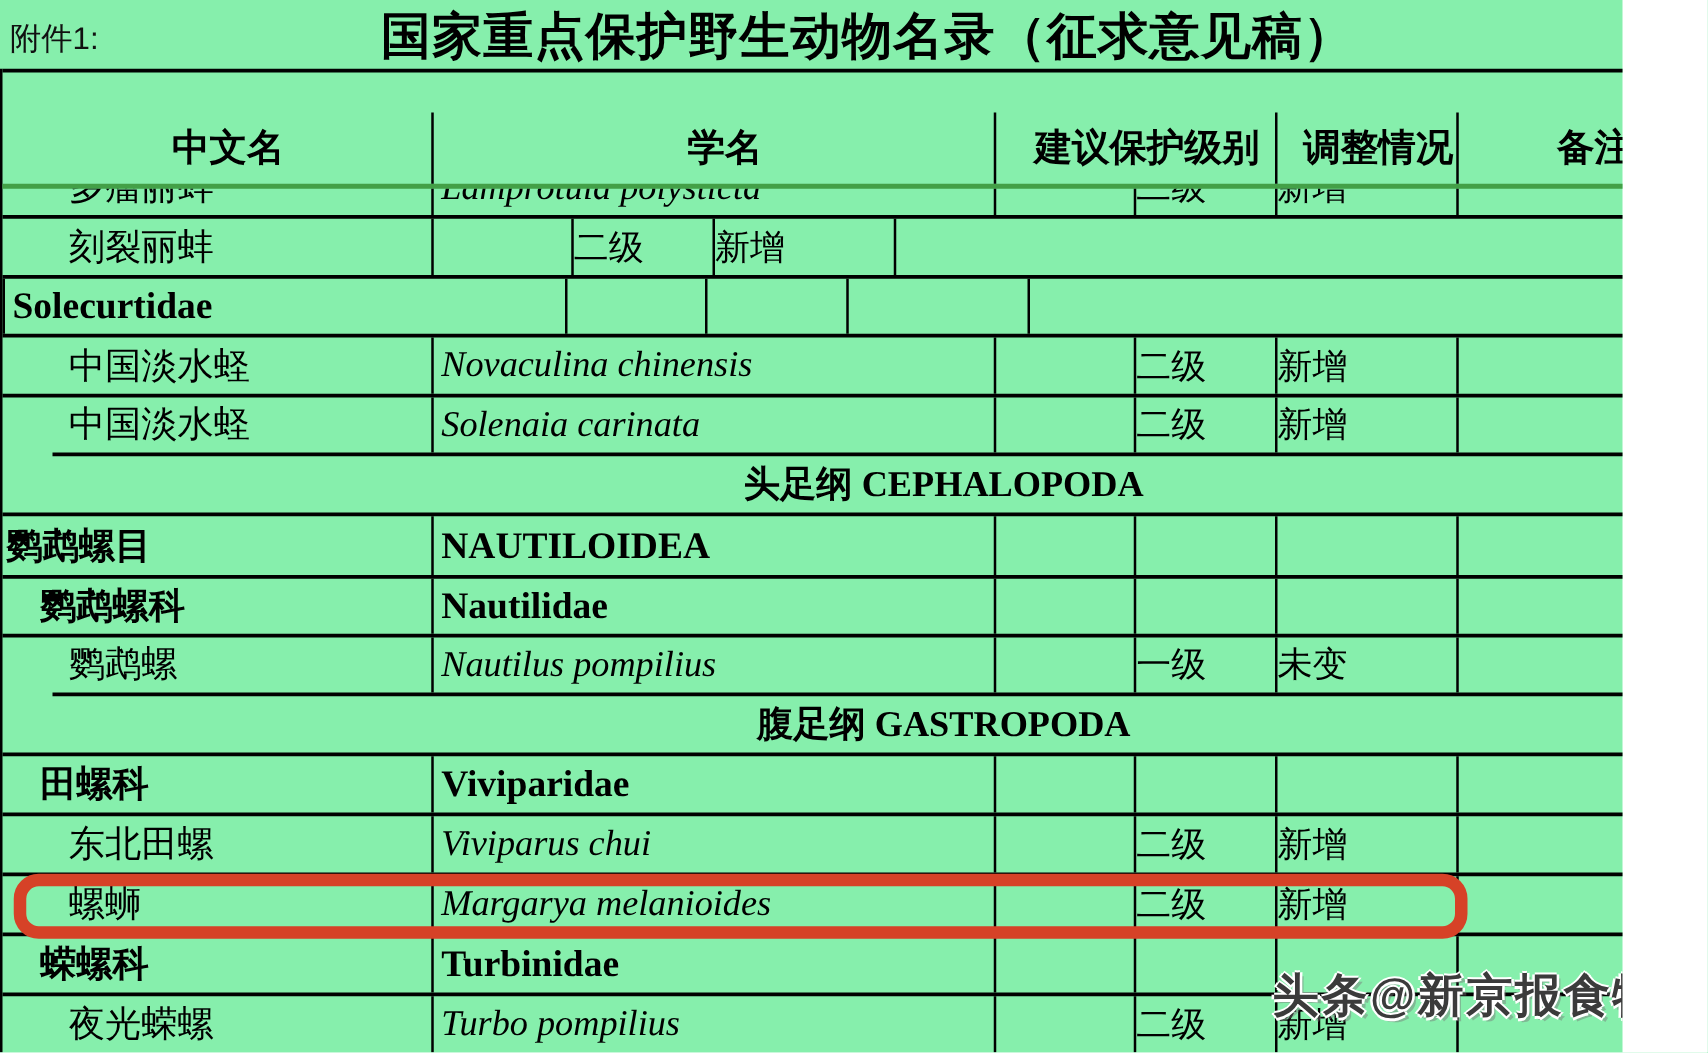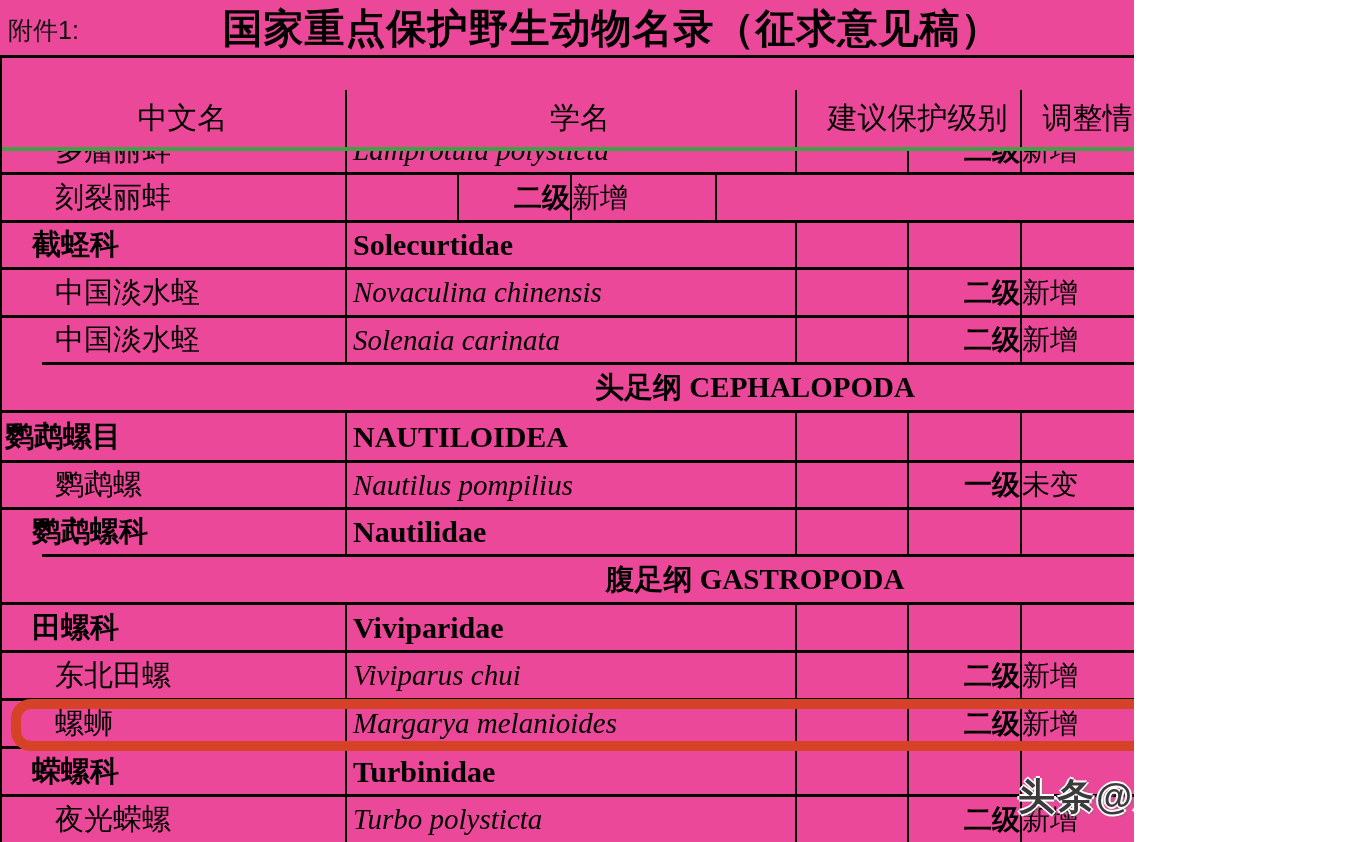--- a/index.html
+++ b/index.html
@@ -2,21 +2,21 @@
 <html><head>
 <meta charset="utf-8">
 <style>
   :root{
     --ink:#000;
     --serif:"Liberation Serif","DejaVu Serif",serif;
     --sans:"Liberation Sans","DejaVu Sans",sans-serif;
   }
   html,body{margin:0;padding:0;background:#fff;}
   .page{
-    position:relative;width:1134px;height:842px;background:#ec4899;
+    position:relative;width:1298px;height:842px;background:#86efac;
     overflow:hidden;font-family:var(--serif);color:var(--ink);
   }
   
   .attachment{
     position:absolute;left:8px;top:14px;
     font-family:var(--sans);font-size:25px;font-weight:400;color:#111;
   }
   .doc-title{
     position:absolute;left:0;top:1px;width:100%;
     text-align:center;text-indent:90px;
@@ -27,25 +27,25 @@
   .tbl{
     position:absolute;left:0;top:55px;width:1366px;height:787px;
     border-left:2px solid var(--ink);box-sizing:border-box;
   }
   .row{display:flex;box-sizing:border-box;border-top:3px solid var(--ink);width:100%;}
   .row-green{border-top:4px solid #43a047;}
   .c{box-sizing:border-box;display:flex;align-items:center;overflow:hidden;}
   .c1{width:343px;padding-left:53px;}
   .c2{width:450px;border-left:2px solid var(--ink);padding-left:6px;}
   .c3{width:112px;border-left:2px solid var(--ink);}
-  .c4{width:113px;border-left:2px solid var(--ink);justify-content:flex-end;font-weight:bold;}
+  .c4{width:113px;border-left:2px solid var(--ink);justify-content:flex-start;}
   .c5{width:145px;border-left:2px solid var(--ink);justify-content:flex-start;}
   .c6{flex:1;border-left:2px solid var(--ink);}
   
-  .hrow .c{justify-content:center;padding-left:18px;font-weight:normal;font-size:30px;margin-top:32px;}
+  .hrow .c{justify-content:center;padding-left:18px;font-weight:bold;font-size:30px;margin-top:32px;}
   .h34{width:225px;border-left:2px solid var(--ink);}
   
   .cn{font-size:29px;}
   .sci-it{font-size:29px;font-style:italic;}
   .sci-b{font-size:30px;font-weight:bold;}
   .cn-b{font-weight:bold;}
   .val{font-size:28px;}
   .ind-f{padding-left:30px;}
   .ind-o{padding-left:3px;}
   
@@ -108,21 +108,20 @@
 
     <div class="row" style="height:48px">
       <div class="c c1 cn">刻裂丽蚌</div>
       <div class="c c3"></div>
       <div class="c c4 val">二级</div>
       <div class="c c5 val">新增</div>
       <div class="c c6"></div>
     </div>
 
     <div class="row" style="height:47px">
-      <div class="c c1 cn cn-b ind-f">截蛏科</div>
       <div class="c c2 sci-b">Solecurtidae</div>
       <div class="c c3"></div>
       <div class="c c4 val"></div>
       <div class="c c5 val"></div>
       <div class="c c6"></div>
     </div>
 
     <div class="row" style="height:48px">
       <div class="c c1 cn">中国淡水蛏</div>
       <div class="c c2 sci-it">Novaculina chinensis</div>
@@ -148,37 +147,37 @@
     <div class="row" style="height:50px">
       <div class="c c1 cn cn-b ind-o">鹦鹉螺目</div>
       <div class="c c2 sci-b">NAUTILOIDEA</div>
       <div class="c c3"></div>
       <div class="c c4 val"></div>
       <div class="c c5 val"></div>
       <div class="c c6"></div>
     </div>
 
     <div class="row" style="height:47px">
+      <div class="c c1 cn cn-b ind-f">鹦鹉螺科</div>
+      <div class="c c2 sci-b">Nautilidae</div>
+      <div class="c c3"></div>
+      <div class="c c4 val"></div>
+      <div class="c c5 val"></div>
+      <div class="c c6"></div>
+    </div>
+
+    <div class="row" style="height:47px">
       <div class="c c1 cn">鹦鹉螺</div>
       <div class="c c2 sci-it">Nautilus pompilius</div>
       <div class="c c3"></div>
       <div class="c c4 val">一级</div>
       <div class="c c5 val">未变</div>
       <div class="c c6"></div>
     </div>
 
-    <div class="row" style="height:47px">
-      <div class="c c1 cn cn-b ind-f">鹦鹉螺科</div>
-      <div class="c c2 sci-b">Nautilidae</div>
-      <div class="c c3"></div>
-      <div class="c c4 val"></div>
-      <div class="c c5 val"></div>
-      <div class="c c6"></div>
-    </div>
-
     <div class="row classrow" style="height:48px">
       <div class="classcell">腹足纲 GASTROPODA</div>
     </div>
 
     <div class="row" style="height:48px">
       <div class="c c1 cn cn-b ind-f">田螺科</div>
       <div class="c c2 sci-b">Viviparidae</div>
       <div class="c c3"></div>
       <div class="c c4 val"></div>
       <div class="c c5 val"></div>
@@ -207,21 +206,21 @@
       <div class="c c1 cn cn-b ind-f">蝾螺科</div>
       <div class="c c2 sci-b">Turbinidae</div>
       <div class="c c3"></div>
       <div class="c c4 val"></div>
       <div class="c c5 val"></div>
       <div class="c c6"></div>
     </div>
 
     <div class="row" style="height:48px">
       <div class="c c1 cn">夜光蝾螺</div>
-      <div class="c c2 sci-it">Turbo polysticta</div>
+      <div class="c c2 sci-it">Turbo pompilius</div>
       <div class="c c3"></div>
       <div class="c c4 val">二级</div>
       <div class="c c5 val">新增</div>
       <div class="c c6"></div>
     </div>
 
   </div>
 
   <div class="hl-box"></div>
   <div class="green-sliver"></div>

